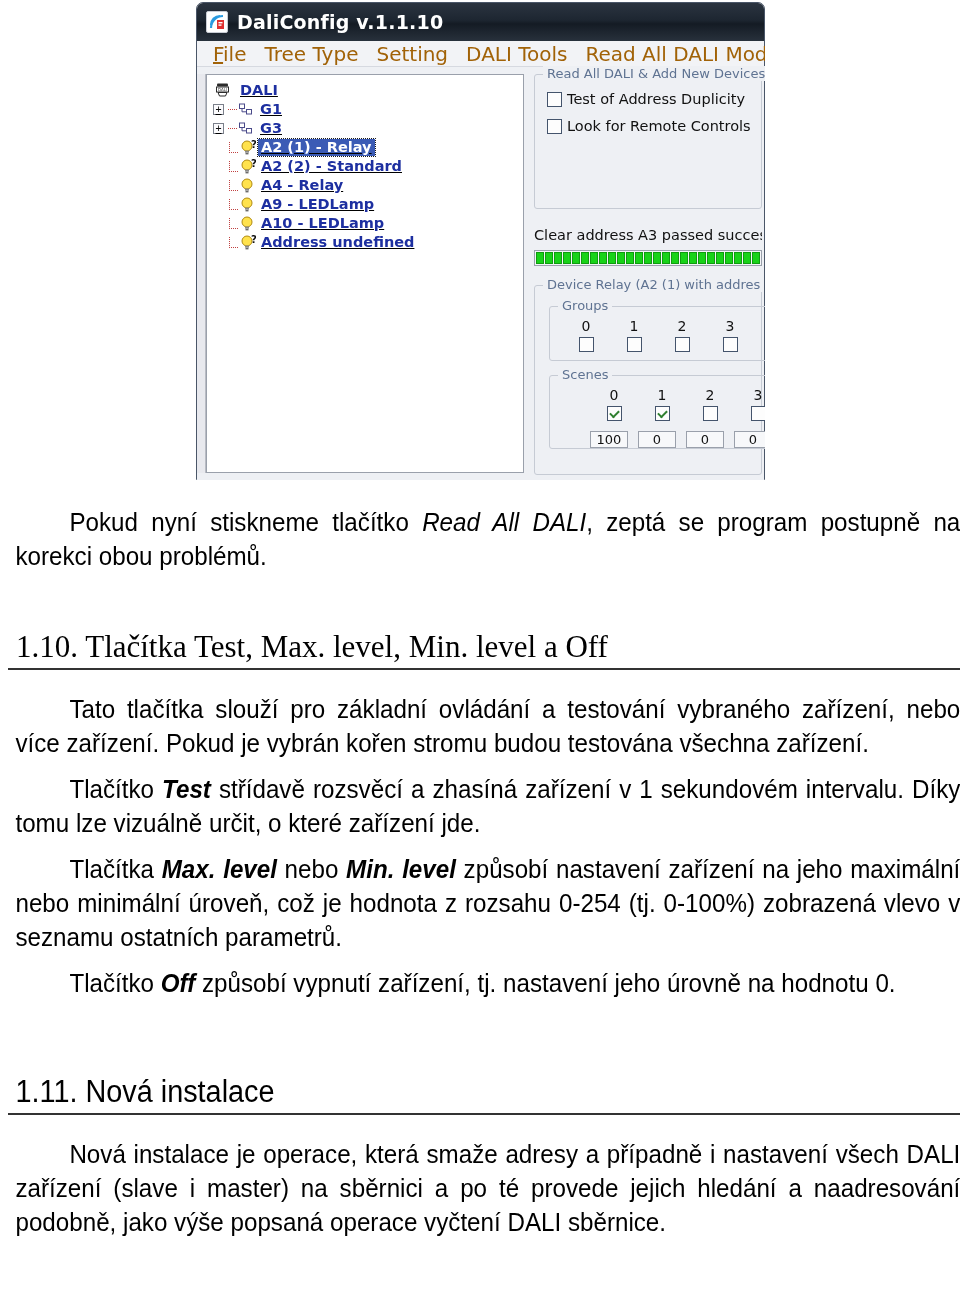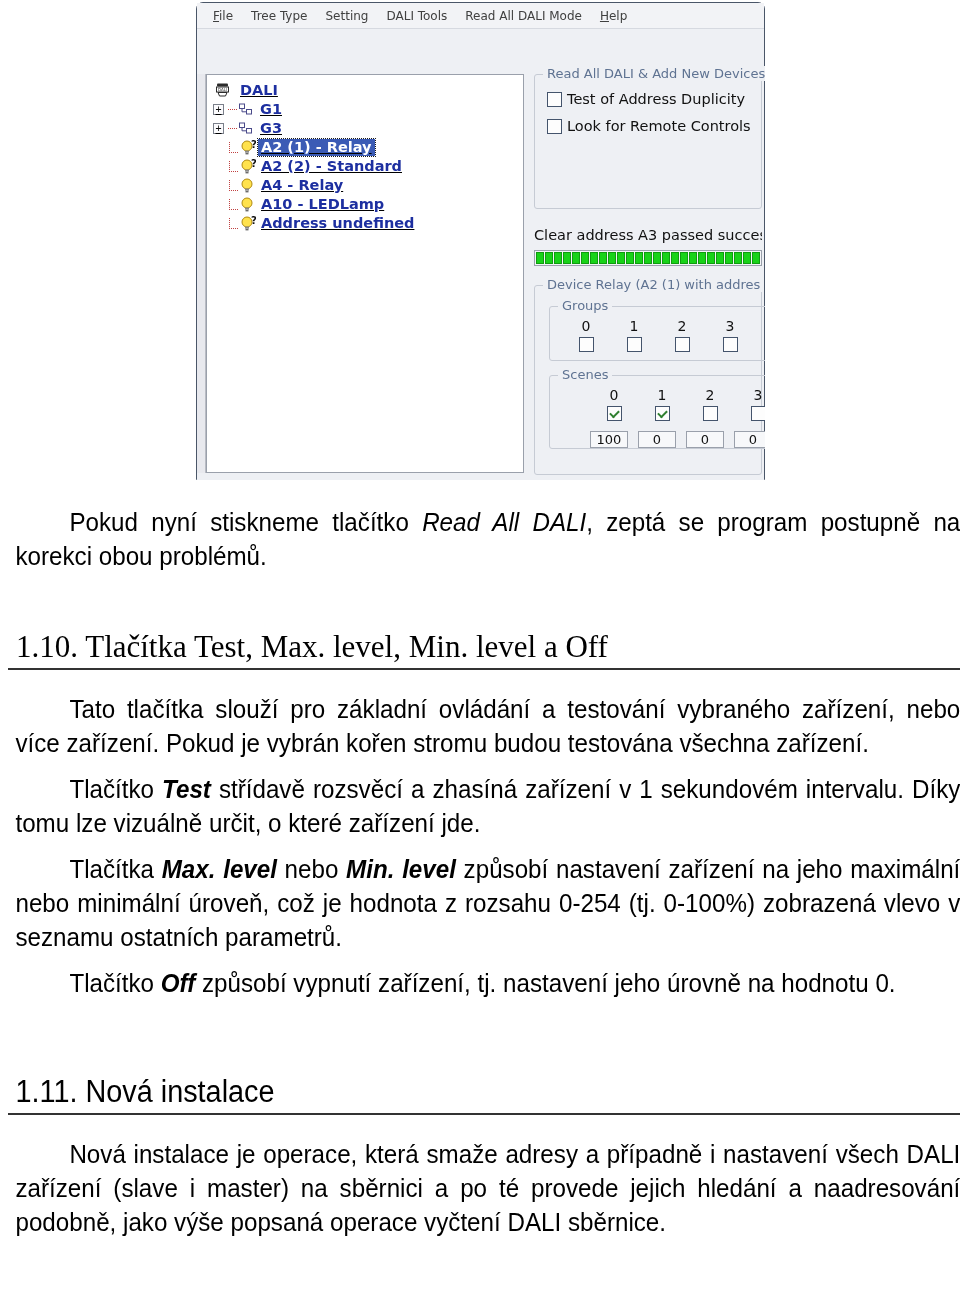--- a/index.html
+++ b/index.html
@@ -60,22 +60,22 @@
 
   .menubar{
     height:26px;
     background:#f2f3f6;
     border-bottom:1px solid #d6d9e0;
     display:flex;align-items:center;
     padding-left:7px;
     box-sizing:border-box;
   }
   .menu-item{
-    font-size:12px;
-    color:#404040;
+    font-size:20px;
+    color:#a16207;
     padding:1px 9px 1px 9px;
     white-space:nowrap;
     font-family:"DejaVu Sans", sans-serif;
   }
   .menu-item u{text-decoration:underline;}
 
   .workarea{
     position:absolute;
     left:0;top:65px;
     width:567px;
@@ -296,20 +296,32 @@
     box-sizing:border-box;
   }
   .sp{height:22px;}
 </style>
 </head>
 <body>
 
 <div id="screenshot">
   <div class="win">
 
+    <div class="titlebar">
+      <span class="app-icon">
+        <svg width="18" height="18" viewBox="0 0 18 18">
+          <path d="M3 12 a9 9 0 0 1 9 -9" fill="none" stroke="#2b9be0" stroke-width="2.2"></path>
+          <path d="M3 15 a12 12 0 0 1 12 -12" fill="none" stroke="#2b9be0" stroke-width="2.2"></path>
+          <rect x="9" y="7" width="7" height="9" fill="#e03030"></rect>
+          <rect x="10.5" y="9" width="4" height="1.4" fill="#ffffff"></rect>
+          <rect x="10.5" y="11.4" width="3" height="1.4" fill="#ffffff"></rect>
+        </svg>
+      </span>
+      <span class="title-text">DaliConfig v.1.1.10</span>
+    </div>
 
     <div class="menubar">
       <span class="menu-item"><u>F</u>ile</span>
       <span class="menu-item">Tree Type</span>
       <span class="menu-item">Setting</span>
       <span class="menu-item">DALI Tools</span>
       <span class="menu-item">Read All DALI Mode</span>
       <span class="menu-item"><u>H</u>elp</span>
     </div>
 
@@ -372,20 +384,30 @@
             </div>
             <div class="tnode">
               <span class="indent"></span>
               <span class="dotline"></span>
               <span class="ico"><svg width="17" height="17" viewBox="0 0 17 17">
                   <ellipse cx="8" cy="7" rx="5" ry="5" fill="#ffe24d" stroke="#b08a10" stroke-width="1"></ellipse>
                   <rect x="6" y="11.6" width="4" height="2" fill="#8a8a8a"></rect>
                   <rect x="6.5" y="13.8" width="3" height="1.6" fill="#6a6a6a"></rect>
                 </svg></span>
               <span class="lbl">A4 - Relay</span>
+            </div>
+            <div class="tnode">
+              <span class="indent"></span>
+              <span class="dotline"></span>
+              <span class="ico"><svg width="17" height="17" viewBox="0 0 17 17">
+                  <ellipse cx="8" cy="7" rx="5" ry="5" fill="#ffe24d" stroke="#b08a10" stroke-width="1"></ellipse>
+                  <rect x="6" y="11.6" width="4" height="2" fill="#8a8a8a"></rect>
+                  <rect x="6.5" y="13.8" width="3" height="1.6" fill="#6a6a6a"></rect>
+                </svg></span>
+              <span class="lbl">A9 - LEDLamp</span>
             </div>
             <div class="tnode">
               <span class="indent"></span>
               <span class="dotline"></span>
               <span class="ico"><svg width="17" height="17" viewBox="0 0 17 17">
                   <ellipse cx="8" cy="7" rx="5" ry="5" fill="#ffe24d" stroke="#b08a10" stroke-width="1"></ellipse>
                   <rect x="6" y="11.6" width="4" height="2" fill="#8a8a8a"></rect>
                   <rect x="6.5" y="13.8" width="3" height="1.6" fill="#6a6a6a"></rect>
                 </svg></span>
               <span class="lbl">A10 - LEDLamp</span>

